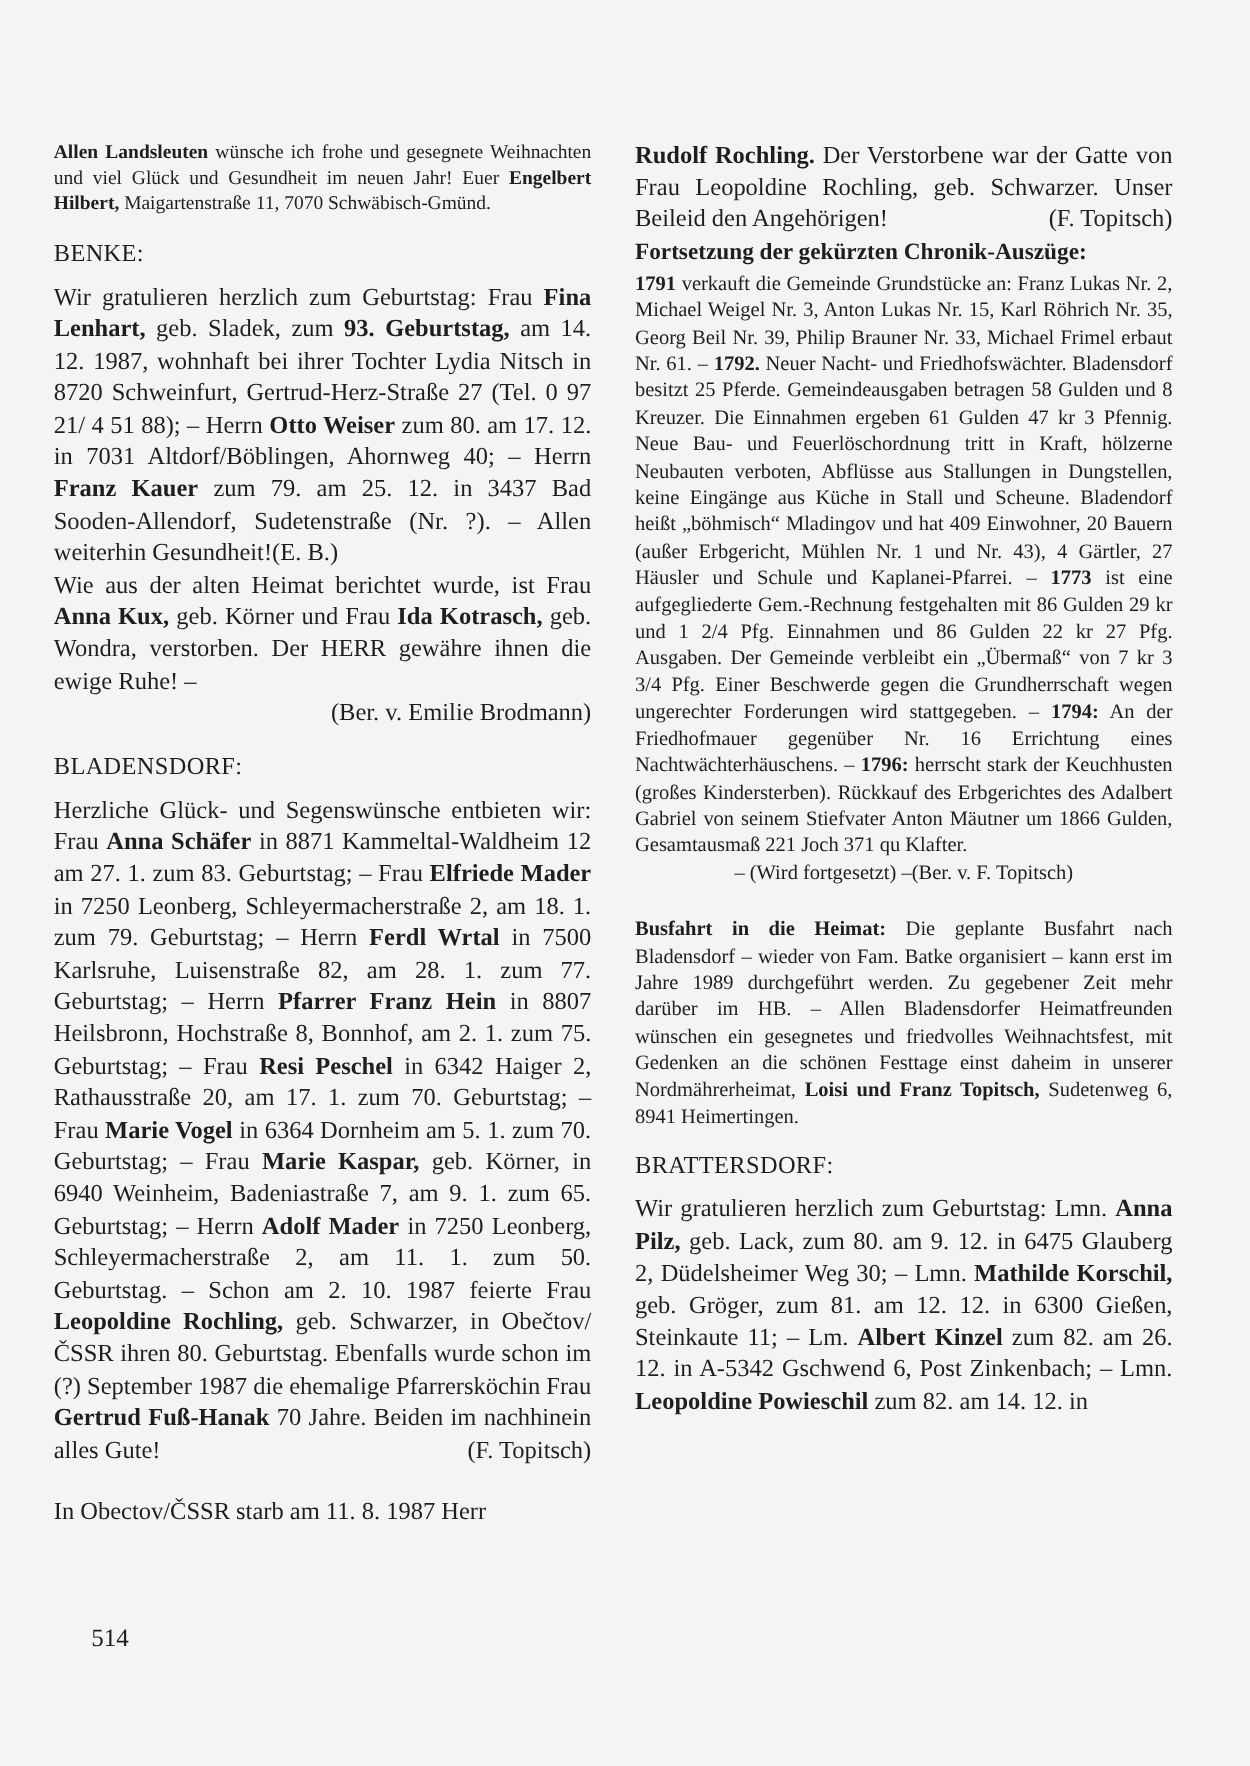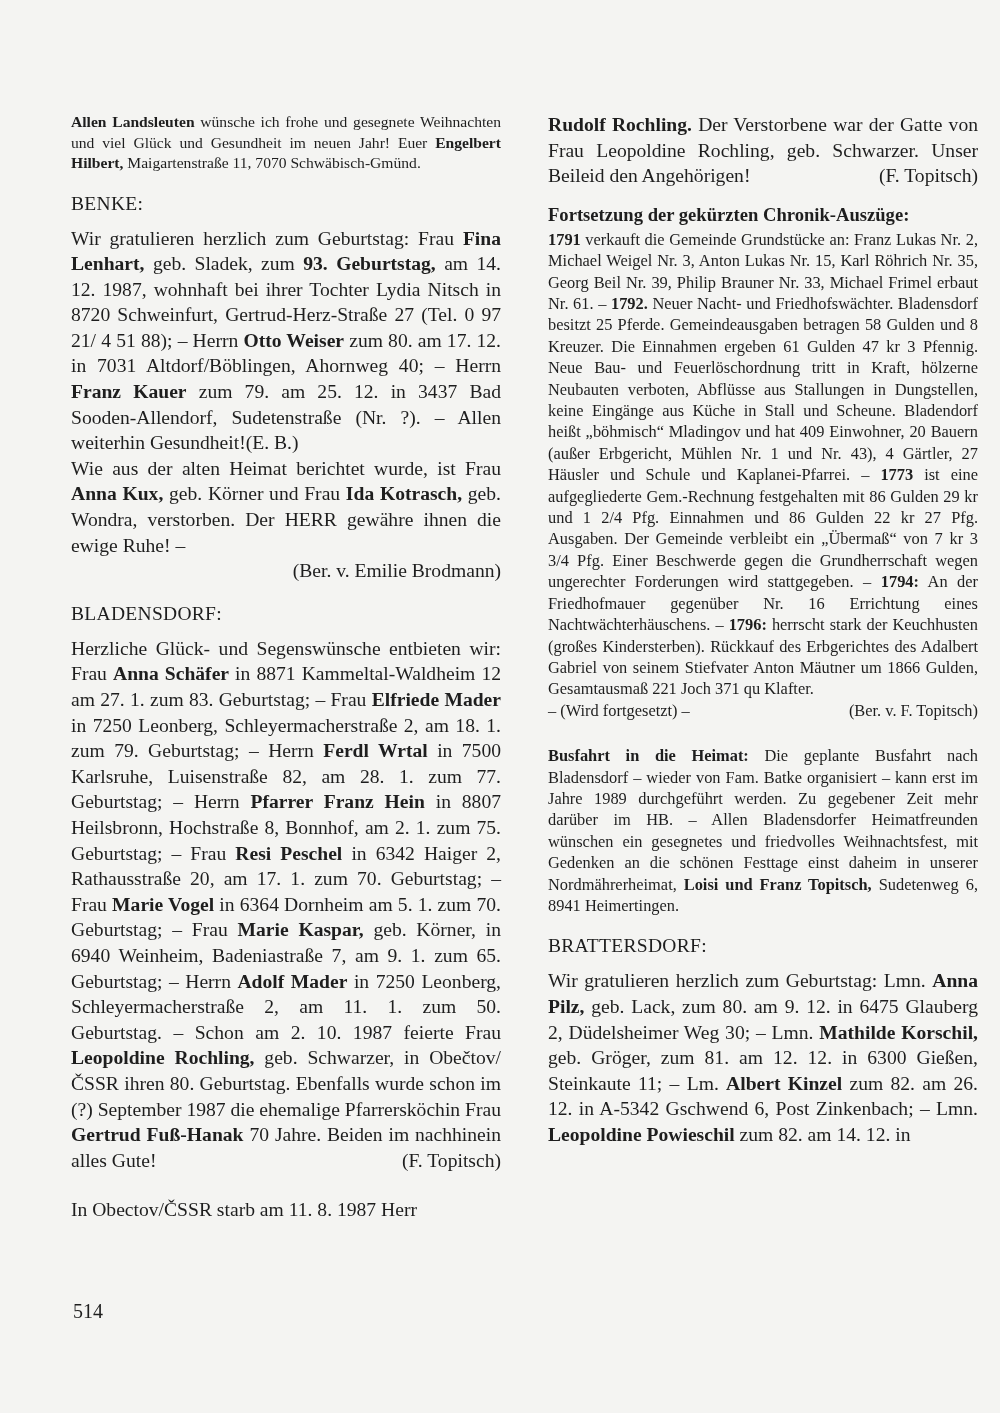--- a/index.html
+++ b/index.html
@@ -5,30 +5,30 @@
   html, body { margin: 0; padding: 0; }
   body {
     width: 1000px; height: 1413px;
     background: #f4f4f2;
     position: relative;
     overflow: hidden;
     color: #1e1e1e;
     font-family: "Liberation Serif", "DejaVu Serif", serif;
   }
   .col { position: absolute; top: 112px; }
-  .col-left { left: 71px; width: 430px; }
-  .col-right { left: 548px; width: 430px; }
+  .col-left { left: 43px; width: 430px; }
+  .col-right { left: 508px; width: 430px; }
   p { margin: 0; text-align: justify; }
   b { font-weight: bold; }
   .small { font-size: 15.6px; line-height: 20.5px; }
   .large { font-size: 19.6px; line-height: 25.6px; }
   .heading { font-size: 19.5px; font-weight: normal; line-height: 24px; margin: 18px 0 10px 0; letter-spacing: 0.3px; }
   .gap { margin-top: 24px; }
   .right-attrib { display: block; text-align: right; }
-  .subheading { font-size: 18.6px; font-weight: bold; line-height: 24px; margin: 14px 0 2px 0; }
+  .subheading { font-size: 18.6px; font-weight: bold; line-height: 24px; margin: 1px 0 2px 0; }
   .page-number { position: absolute; left: 57px; top: 1300px; font-size: 20px; margin-left: 16px; }
 </style>
 </head>
 <body>
 
 <div class="col col-left">
   <p class="small" style="hyphens:manual;">
     <b>Allen Landsleuten</b><span> wünsche ich frohe und gesegnete Weihnachten und viel Glück und Gesundheit im neuen Jahr! Euer </span><b>Engelbert Hilbert,</b><span> Maigartenstraße 11, 7070 Schwäbisch-Gmünd.</span>
   </p>
 
@@ -55,21 +55,21 @@
 
 <div class="col col-right">
   <p class="large">
     <b>Rudolf Rochling.</b><span> Der Verstorbene war der Gatte von Frau Leopoldine Rochling, geb. Schwarzer. Unser Beileid den Angehörigen!</span>
     <span style="float:right">(F. Topitsch)</span>
   </p>
 
   <div class="subheading" style="clear:both">Fortsetzung der gekürzten Chronik-Auszüge:</div>
   <p class="small" style="font-size:16.4px;line-height:21.4px">
     <b>1791</b><span> verkauft die Gemeinde Grundstücke an: Franz Lukas Nr. 2, Michael Weigel Nr. 3, Anton Lukas Nr. 15, Karl Röhrich Nr. 35, Georg Beil Nr. 39, Philip Brauner Nr. 33, Michael Frimel erbaut Nr. 61. – </span><b>1792.</b><span> Neuer Nacht- und Friedhofswächter. Bladensdorf besitzt 25 Pferde. Gemeindeausgaben betragen 58 Gulden und 8 Kreuzer. Die Einnahmen ergeben 61 Gulden 47 kr 3 Pfennig. Neue Bau- und Feuerlöschordnung tritt in Kraft, hölzerne Neubauten verboten, Abflüsse aus Stallungen in Dungstellen, keine Eingänge aus Küche in Stall und Scheune. Bladendorf heißt „böhmisch“ Mladingov und hat 409 Einwohner, 20 Bauern (außer Erbgericht, Mühlen Nr. 1 und Nr. 43), 4 Gärtler, 27 Häusler und Schule und Kaplanei-Pfarrei. – </span><b>1773</b><span> ist eine aufgegliederte Gem.-Rechnung festgehalten mit 86 Gulden 29 kr und 1 2/4 Pfg. Einnahmen und 86 Gulden 22 kr 27 Pfg. Ausgaben. Der Gemeinde verbleibt ein „Übermaß“ von 7 kr 3 3/4 Pfg. Einer Beschwerde gegen die Grundherrschaft wegen ungerechter Forderungen wird stattgegeben. – </span><b>1794:</b><span> An der Friedhofmauer gegenüber Nr. 16 Errichtung eines Nachtwächterhäuschens. – </span><b>1796:</b><span> herrscht stark der Keuchhusten (großes Kindersterben). Rückkauf des Erbgerichtes des Adalbert Gabriel von seinem Stiefvater Anton Mäutner um 1866 Gulden, Gesamtausmaß 221 Joch 371 qu Klafter.</span>
-    <span style="display:flex;justify-content:space-between">
+    <span style="display:flex;justify-content:center">
       <span>– (Wird fortgesetzt) –</span>
       <span>(Ber. v. F. Topitsch)</span>
     </span>
   </p>
 
   <p class="small gap" style="font-size:16.4px;line-height:21.4px">
     <b>Busfahrt in die Heimat:</b><span> Die geplante Busfahrt nach Bladensdorf – wieder von Fam. Batke organisiert – kann erst im Jahre 1989 durchgeführt werden. Zu gegebener Zeit mehr darüber im HB. – Allen Bladensdorfer Heimatfreunden wünschen ein gesegnetes und friedvolles Weihnachtsfest, mit Gedenken an die schönen Festtage einst daheim in unserer Nordmährerheimat, </span><b>Loisi und Franz Topitsch,</b><span> Sudetenweg 6, 8941 Heimertingen.</span>
   </p>
 
   <div class="heading">BRATTERSDORF:</div>

